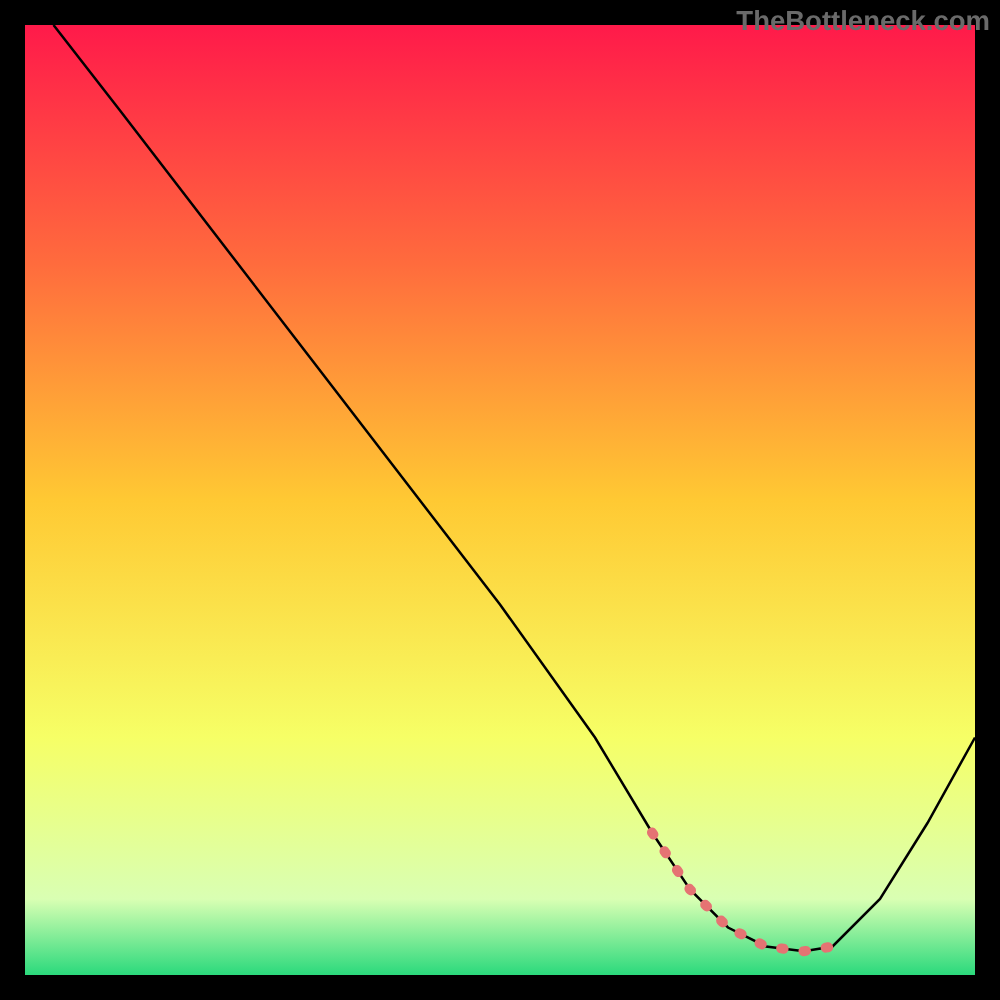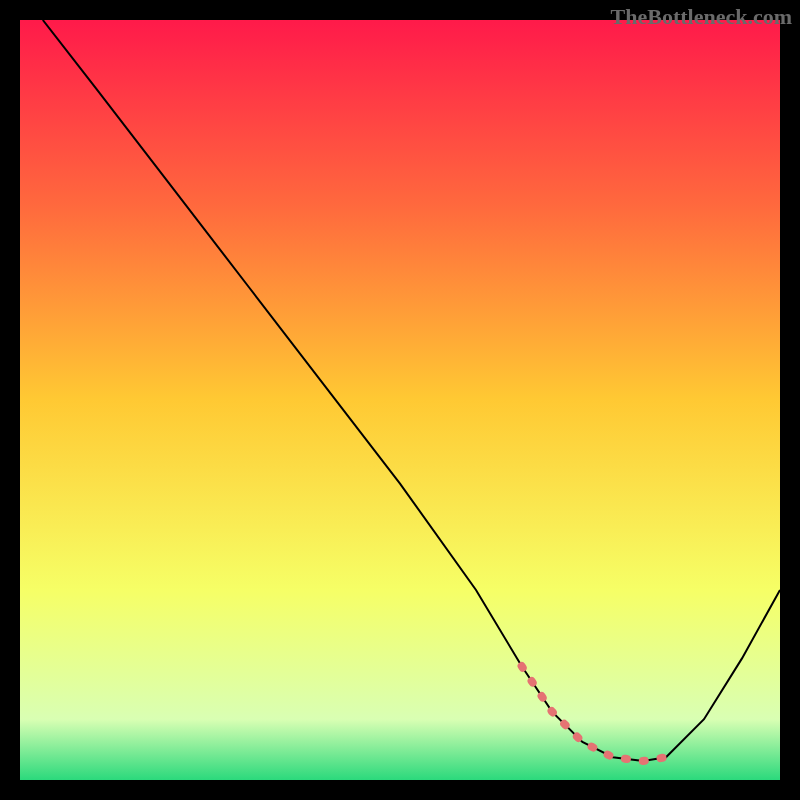--- a/index.html
+++ b/index.html
@@ -1,18 +1,18 @@
 <!DOCTYPE html>
 <html><head>
   <meta charset="utf-8">
   <style>
     * { margin: 0; padding: 0; box-sizing: border-box; }
     html, body { width: 800px; height: 800px; background: #000; overflow: hidden; }
     .container { position: relative; width: 800px; height: 800px; background: #000; }
-    .watermark { position: absolute; top: 4px; right: 8px; color: #6a6a6a; font-family: Liberation Serif, serif; font-size: 22px; font-weight: bold; z-index: 10; }
+    .watermark { position: absolute; top: 4px; right: 8px; color: #6a6a6a; font-family: Liberation Sans, sans-serif; font-size: 22px; font-weight: bold; z-index: 10; }
     .plot-area { position: absolute; left: 20px; top: 20px; width: 760px; height: 760px; }
     .gradient-bg { width: 100%; height: 100%; }
     .curve-svg { position: absolute; left: 0; top: 0; width: 100%; height: 100%; }
     .curve-path { fill: none; stroke: #000; stroke-width: 2; }
     .dot-segment { fill: none; stroke: #e57373; stroke-width: 8; stroke-linecap: round; stroke-dasharray: 2 16; }
   </style>
 </head>
 <body>
 
 <div class="container">

